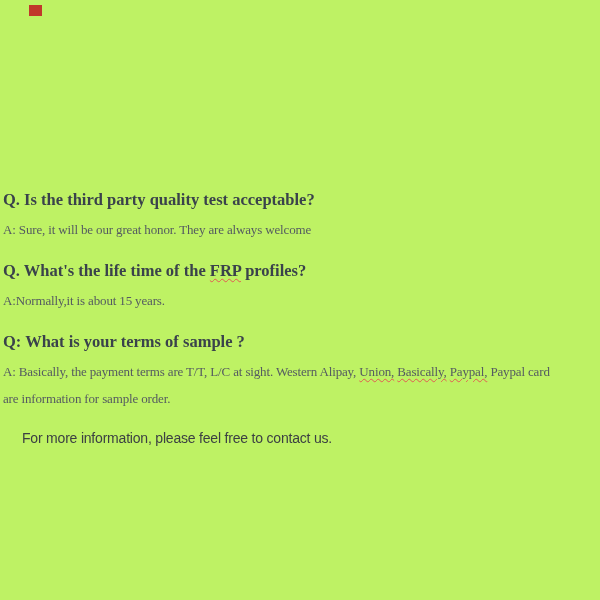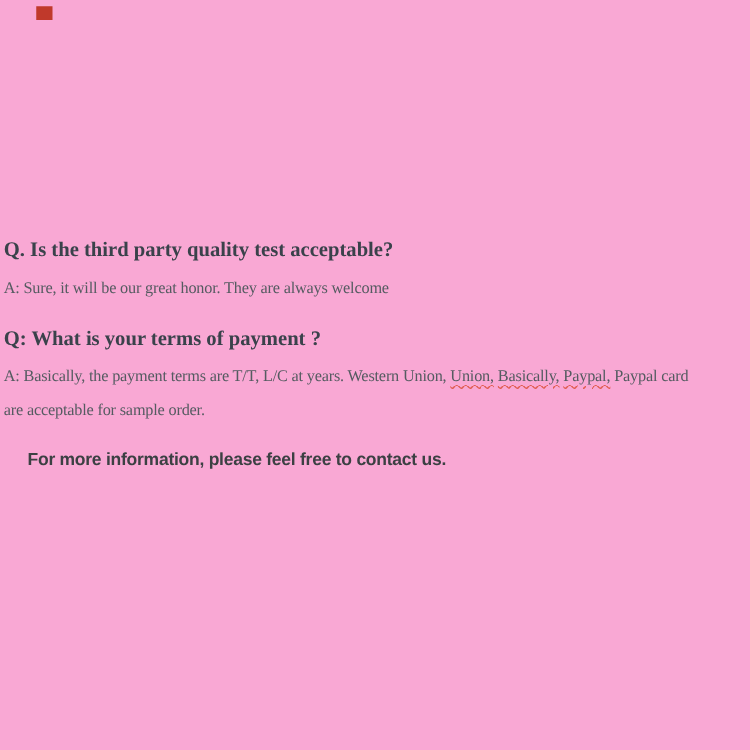--- a/index.html
+++ b/index.html
@@ -4,21 +4,21 @@
 <style>
   html, body { margin: 0; padding: 0; }
   body {
     width: 600px;
     height: 600px;
     background: #ffffff;
     overflow: hidden;
     position: relative;
     font-family: "Liberation Serif", serif;
   }
-  .screen { position: absolute; inset: 0; background: #f9a8d4; }
+  .screen { position: absolute; inset: 0; background: #bef264; }
 
   .broken-img {
     position: absolute;
     left: 29px;
     top: 5px;
     width: 13px;
     height: 11px;
     background: var(--artifact-color, #c0392b);
   }
 
@@ -52,21 +52,21 @@
     text-decoration-style: wavy;
     text-decoration-color: var(--squiggle-color, #e05d51);
     text-decoration-thickness: 1px;
     text-underline-offset: 2px;
   }
 
   .cta {
     margin-top: 10px;
     margin-left: 19px;
     font-family: "Liberation Sans", sans-serif;
-    font-weight: bold;
+    font-weight: normal;
     font-size: 14px;
     letter-spacing: -0.2px;
     color: var(--cta-color, #3c4043);
   }
 </style>
 </head>
 <body>
 
 <div class="screen">
 
@@ -74,25 +74,31 @@
 
   <main class="faq">
 
     <div class="faq-item">
       <div class="q"><span>Q. Is the third party quality test acceptable?</span></div>
       <div class="a">
         <div class="line"><span>A: Sure, it will be our great honor. They are always welcome</span></div>
       </div>
     </div>
 
+    <div class="faq-item">
+      <div class="q"><span>Q. What's the life time of the </span><span class="sq">FRP</span><span> profiles?</span></div>
+      <div class="a">
+        <div class="line"><span>A:Normally,it is about 15 years.</span></div>
+      </div>
+    </div>
 
     <div class="faq-item">
-      <div class="q"><span>Q: What is your terms of payment ?</span></div>
+      <div class="q"><span>Q: What is your terms of sample ?</span></div>
       <div class="a">
-        <div class="line"><span>A: Basically, the payment terms are T/T, L/C at years. Western Union, </span><span class="sq">Union,</span><span> </span><span class="sq">Basically,</span><span> </span><span class="sq">Paypal,</span><span> Paypal card</span></div>
-        <div class="line"><span>are acceptable for sample order.</span></div>
+        <div class="line"><span>A: Basically, the payment terms are T/T, L/C at sight. Western Alipay, </span><span class="sq">Union,</span><span> </span><span class="sq">Basically,</span><span> </span><span class="sq">Paypal,</span><span> Paypal card</span></div>
+        <div class="line"><span>are information for sample order.</span></div>
       </div>
     </div>
 
     <div class="cta">For more information, please feel free to contact us.</div>
 
   </main>
 </div>
 
 </body></html>

